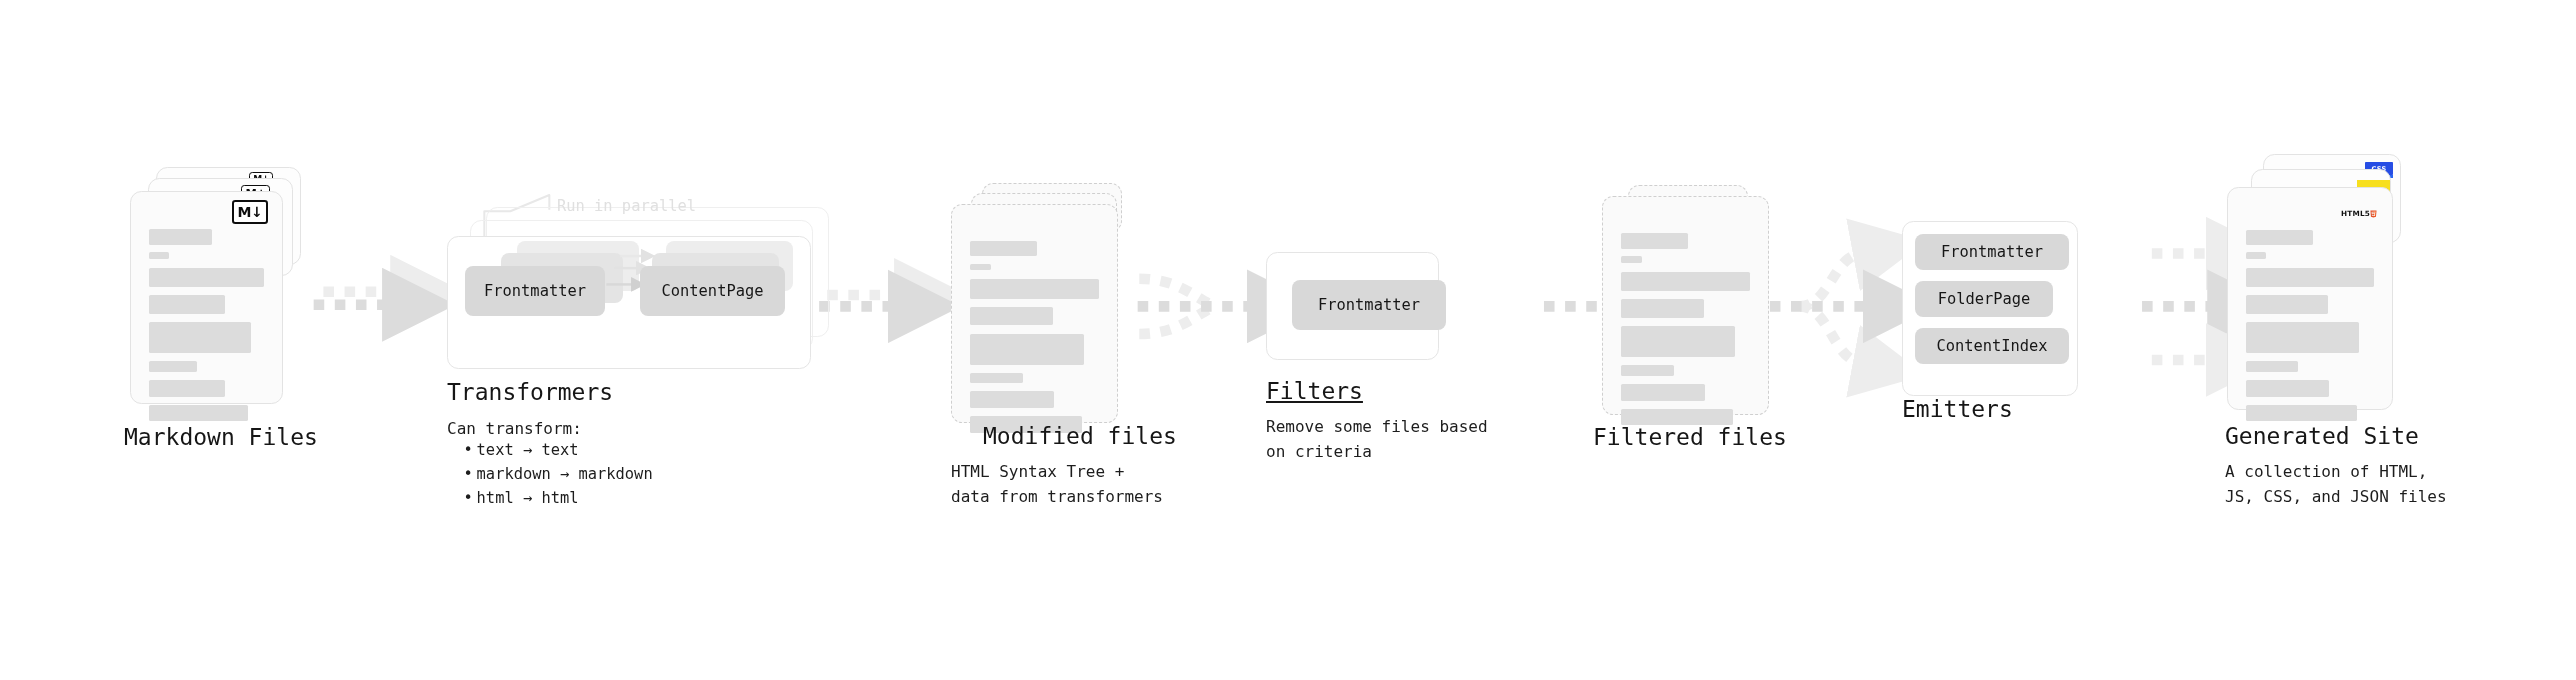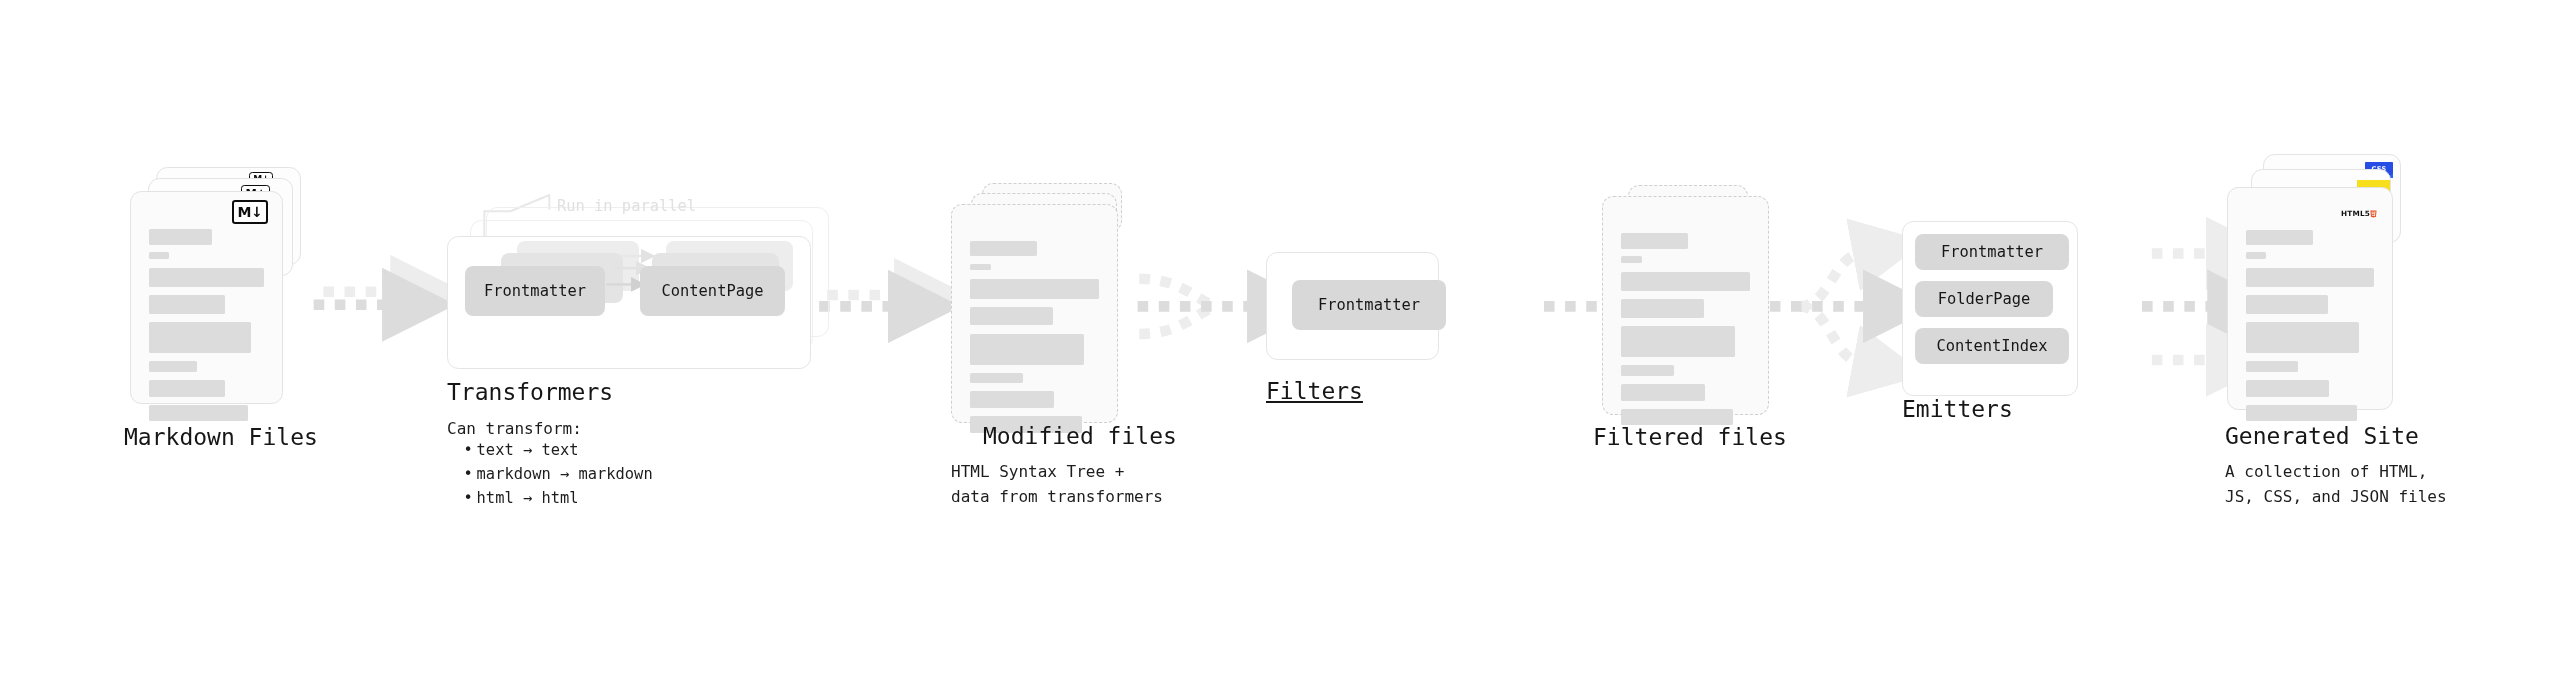--- a/index.html
+++ b/index.html
@@ -319,20 +319,22 @@
   </div>
 
   <div class="label-title" style="left:951px; top:423px;margin-left:32px;">Modified files</div>
   <div class="label-desc" style="left:951px; top:460px;">HTML Syntax Tree +
 data from transformers</div>
 
   <div class="group-box" style="left:1266px; top:252px; width:173px; height:108px;"></div>
   <div class="pill" style="left:1292px; top:280px; width:154px; height:50px;">Frontmatter</div>
 
   <div class="label-title" style="left:1266px; top:378px;text-decoration:underline;">Filters</div>
+  <div class="label-desc" style="left:1266px; top:415px;">Remove some files based
+on criteria</div>
 
   <div class="doc-stack" style="left:1602px; top:185px; width:179px; height:236px;">
     <div class="doc-card dashed" style="left:26px; top:0px; width:120px; height:42px;"></div>
     <div class="doc-card dashed" style="left:0px; top:11.4px; width:167px; height:219px;">
       <div class="doc-body" style="top:36px;">
         <div class="bar" style="width:52%;  height:15.4px; margin-bottom:7.3px;"></div>
         <div class="bar" style="width:16%;  height:6.5px;  margin-bottom:9px;"></div>
         <div class="bar" style="width:100%; height:19.5px; margin-bottom:8.1px;"></div>
         <div class="bar" style="width:64%;  height:18.7px; margin-bottom:8.1px;"></div>
         <div class="bar" style="width:88%;  height:31px; margin-bottom:8.1px;"></div>

